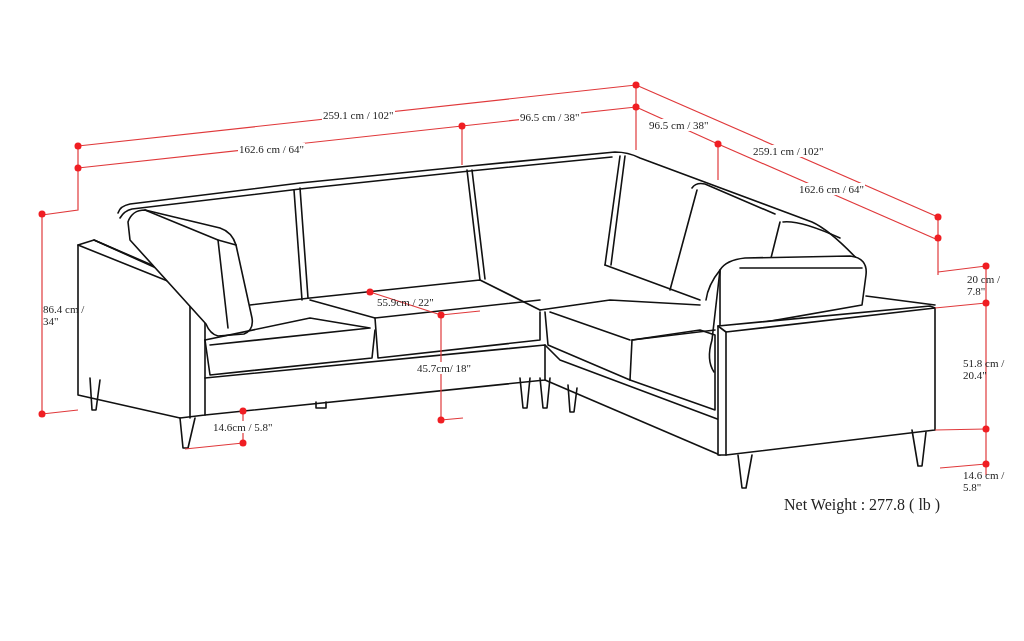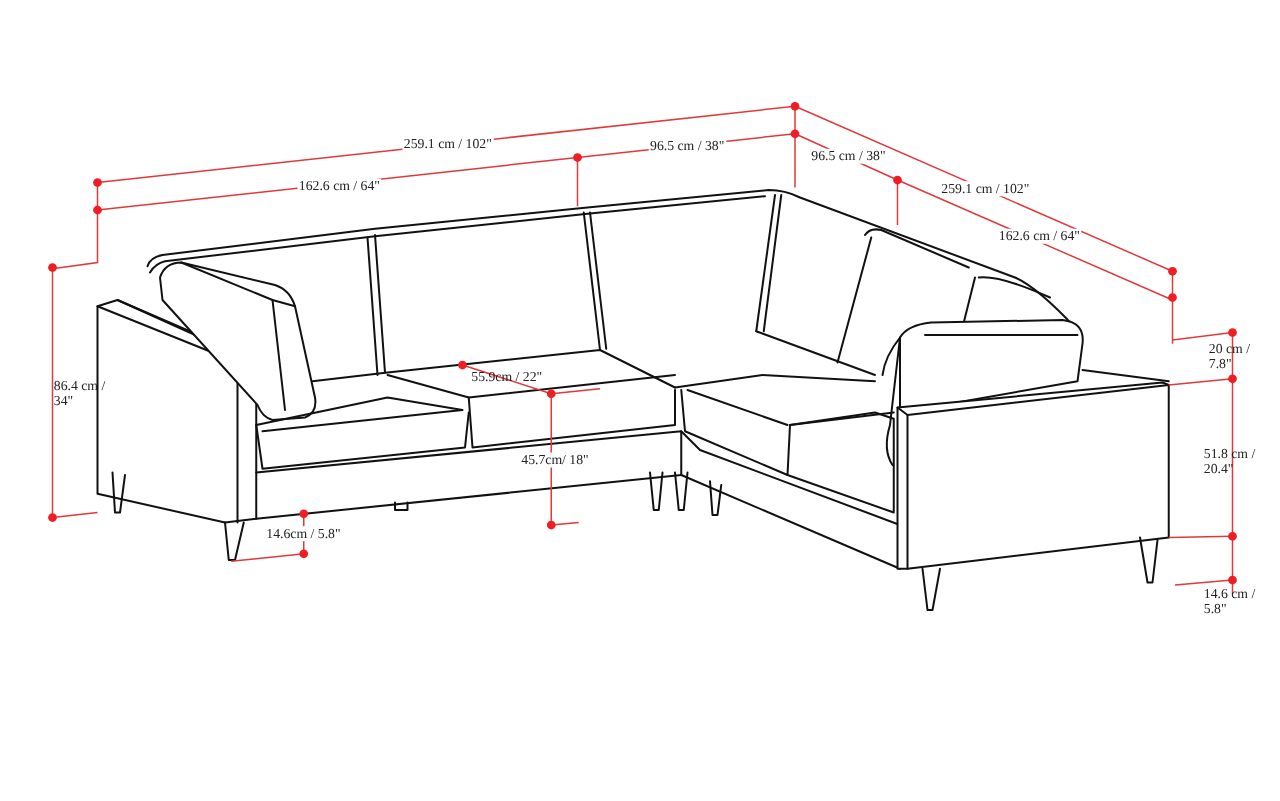--- a/index.html
+++ b/index.html
@@ -158,13 +158,14 @@
     <div>20.4"</div>
   </div>
   <div class="lbl c" style="left:962px;top:437px;width:54px;margin-top:32px;">
     <div>14.6 cm /</div>
     <div>5.8"</div>
   </div>
   <div class="lbl" style="left:212px;top:421px;">14.6cm / 5.8"</div>
   <div class="lbl" style="left:376px;top:296px;background:transparent;">55.9cm / 22"</div>
   <div class="lbl" style="left:416px;top:362px;">45.7cm/ 18"</div>
 
+  <div class="weight">Net Weight : 277.8 ( lb )</div>
 </div>
 
 </body></html>

